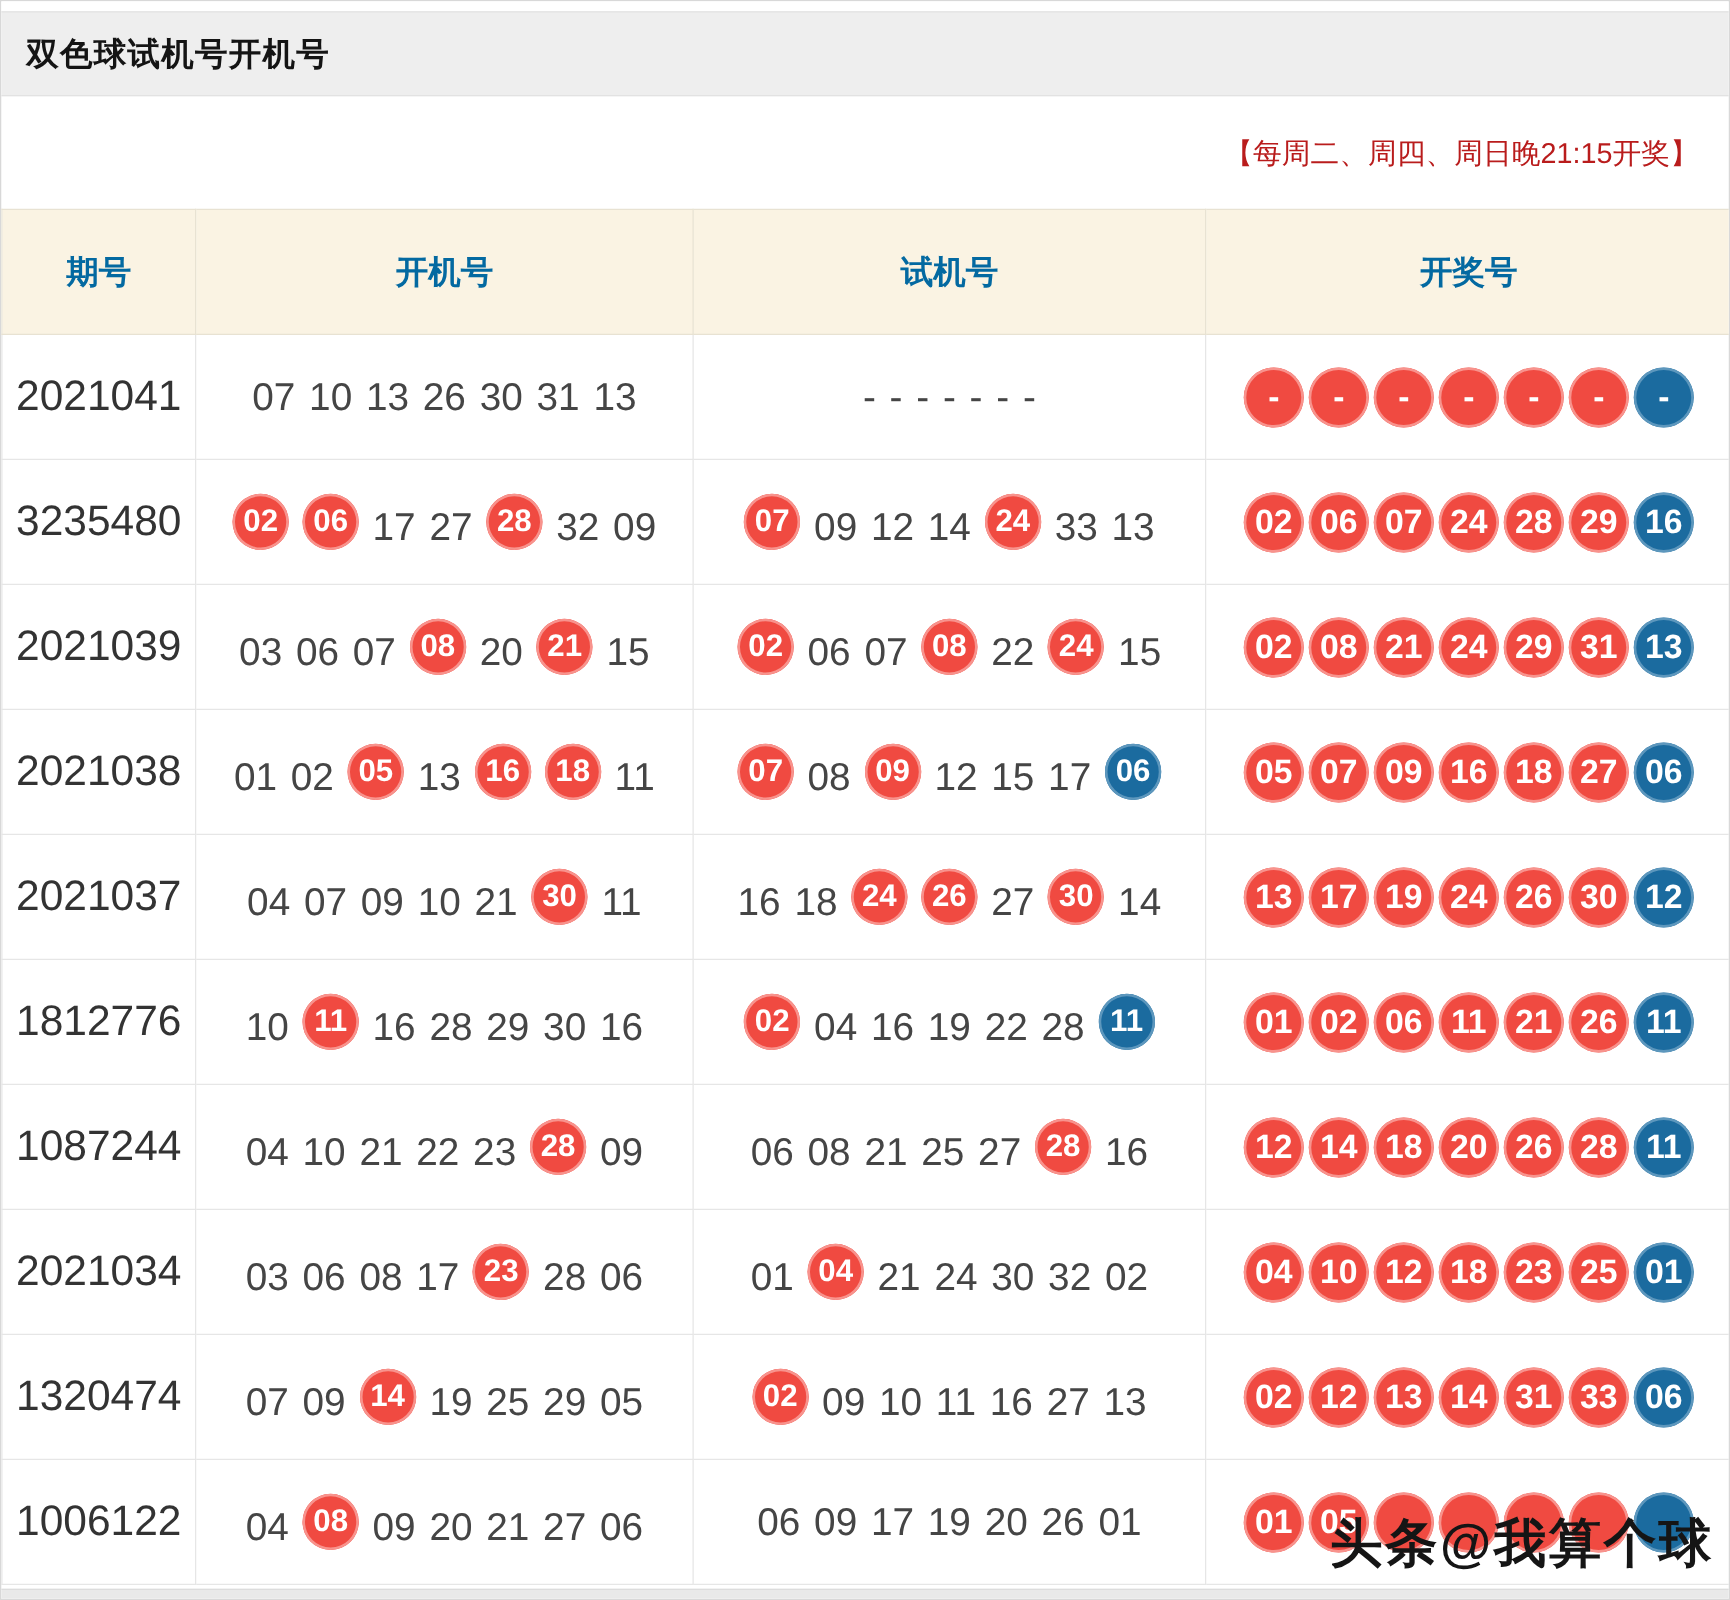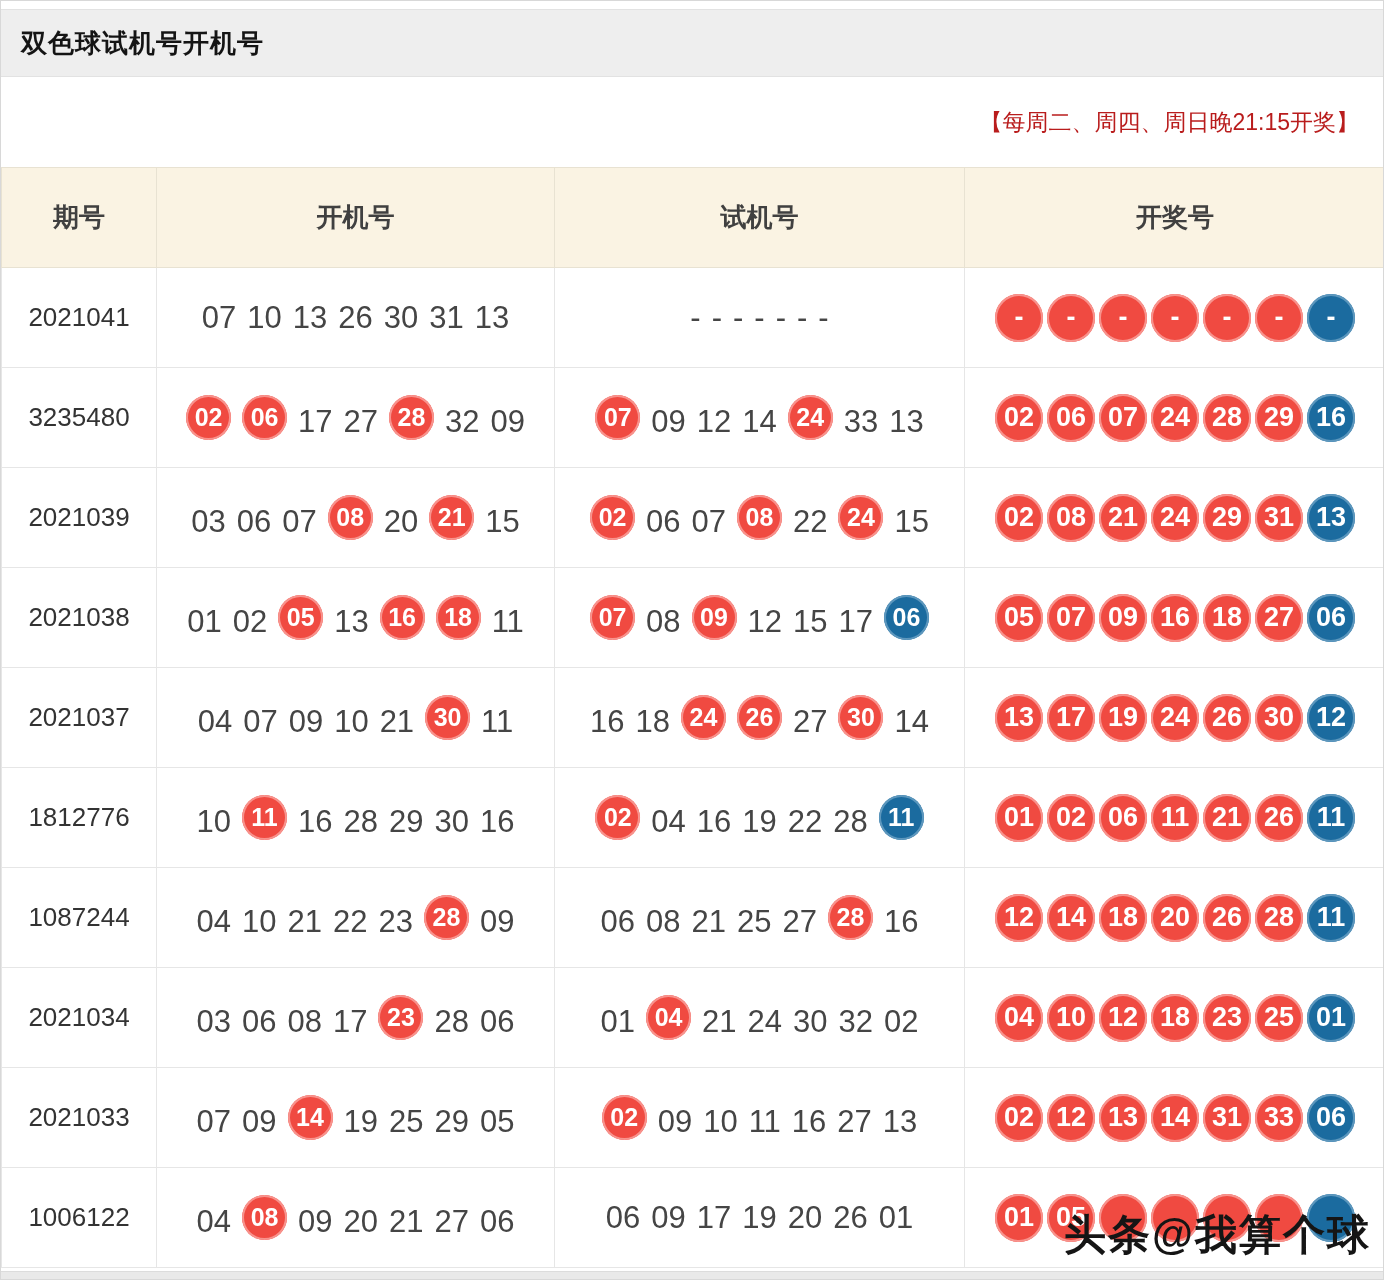--- a/index.html
+++ b/index.html
@@ -12,23 +12,23 @@
   }
   *{box-sizing:border-box;}
   body{margin:0;background:#fff;font-family:"Liberation Sans","DejaVu Sans",sans-serif;}
   .page{position:relative;width:1384px;height:1280px;background:#fff;border:1px solid #d8d8d8;overflow:hidden;}
   .topgap{height:8px;background:#fff;}
   .titlebar{height:68px;background:var(--titlebar-bg);border-top:1px solid #e2e2e2;border-bottom:1px solid #e2e2e2;display:flex;align-items:center;padding-left:20px;}
   .titlebar .t{font-size:26px;font-weight:bold;color:#141414;letter-spacing:1px;}
   .subtitle{height:90px;display:flex;align-items:center;justify-content:flex-end;padding-right:24px;font-size:23px;color:#b91c1c;}
   table{width:100%;border-collapse:collapse;table-layout:fixed;}
   col.c1{width:155px;} col.c2{width:398px;} col.c3{width:410px;} col.c4{width:421px;}
-  th{background:var(--header-bg);border:1px solid #e8e2d2;height:100px;font-size:26px;font-weight:bold;color:#404040;}
+  th{background:var(--header-bg);border:1px solid #e8e2d2;height:100px;font-size:26px;font-weight:bold;color:#0369a1;}
   td{border:1px solid var(--border);height:100px;text-align:center;vertical-align:middle;padding:0;}
-  .period{font-size:26px;color:#333;}
+  .period{font-size:34px;color:#333;}
   .cell{display:flex;align-items:flex-end;justify-content:center;gap:11px;}
   .cell.kj{gap:4px;}
   .num{font-size:31px;color:var(--num);}
   .ball-sm{width:45px;height:45px;min-width:45px;border-radius:50%;color:#fff;font-size:25px;font-weight:bold;display:flex;align-items:center;justify-content:center;}
   .ball{width:48px;height:48px;min-width:48px;border-radius:50%;color:#fff;font-size:27px;font-weight:bold;display:flex;align-items:center;justify-content:center;}
   .red{background:var(--red);box-shadow:0 0 0 2px #f8938d inset;}
   .blue{background:var(--blue);box-shadow:0 0 0 2px #5d97bd inset;}
   .watermark{position:absolute;right:12px;top:1206px;font-size:42px;font-weight:bold;color:#151515;letter-spacing:2px;white-space:nowrap;}
   .bottom-strip{position:absolute;left:0;right:0;bottom:0;height:8px;background:#e9e9e9;border-top:1px solid #dcdcdc;}
 </style>
@@ -342,21 +342,21 @@
               <span class="ball red">10</span>
               <span class="ball red">12</span>
               <span class="ball red">18</span>
               <span class="ball red">23</span>
               <span class="ball red">25</span>
               <span class="ball blue">01</span>
             </div>
           </td>
         </tr>
         <tr>
-          <td><span class="period">2021033</span></td>
+          <td><span class="period">1320474</span></td>
           <td>
             <div class="cell">
               <span class="num">07</span>
               <span class="num">09</span>
               <span class="ball-sm red">14</span>
               <span class="num">19</span>
               <span class="num">25</span>
               <span class="num">29</span>
               <span class="num">05</span>
             </div>

